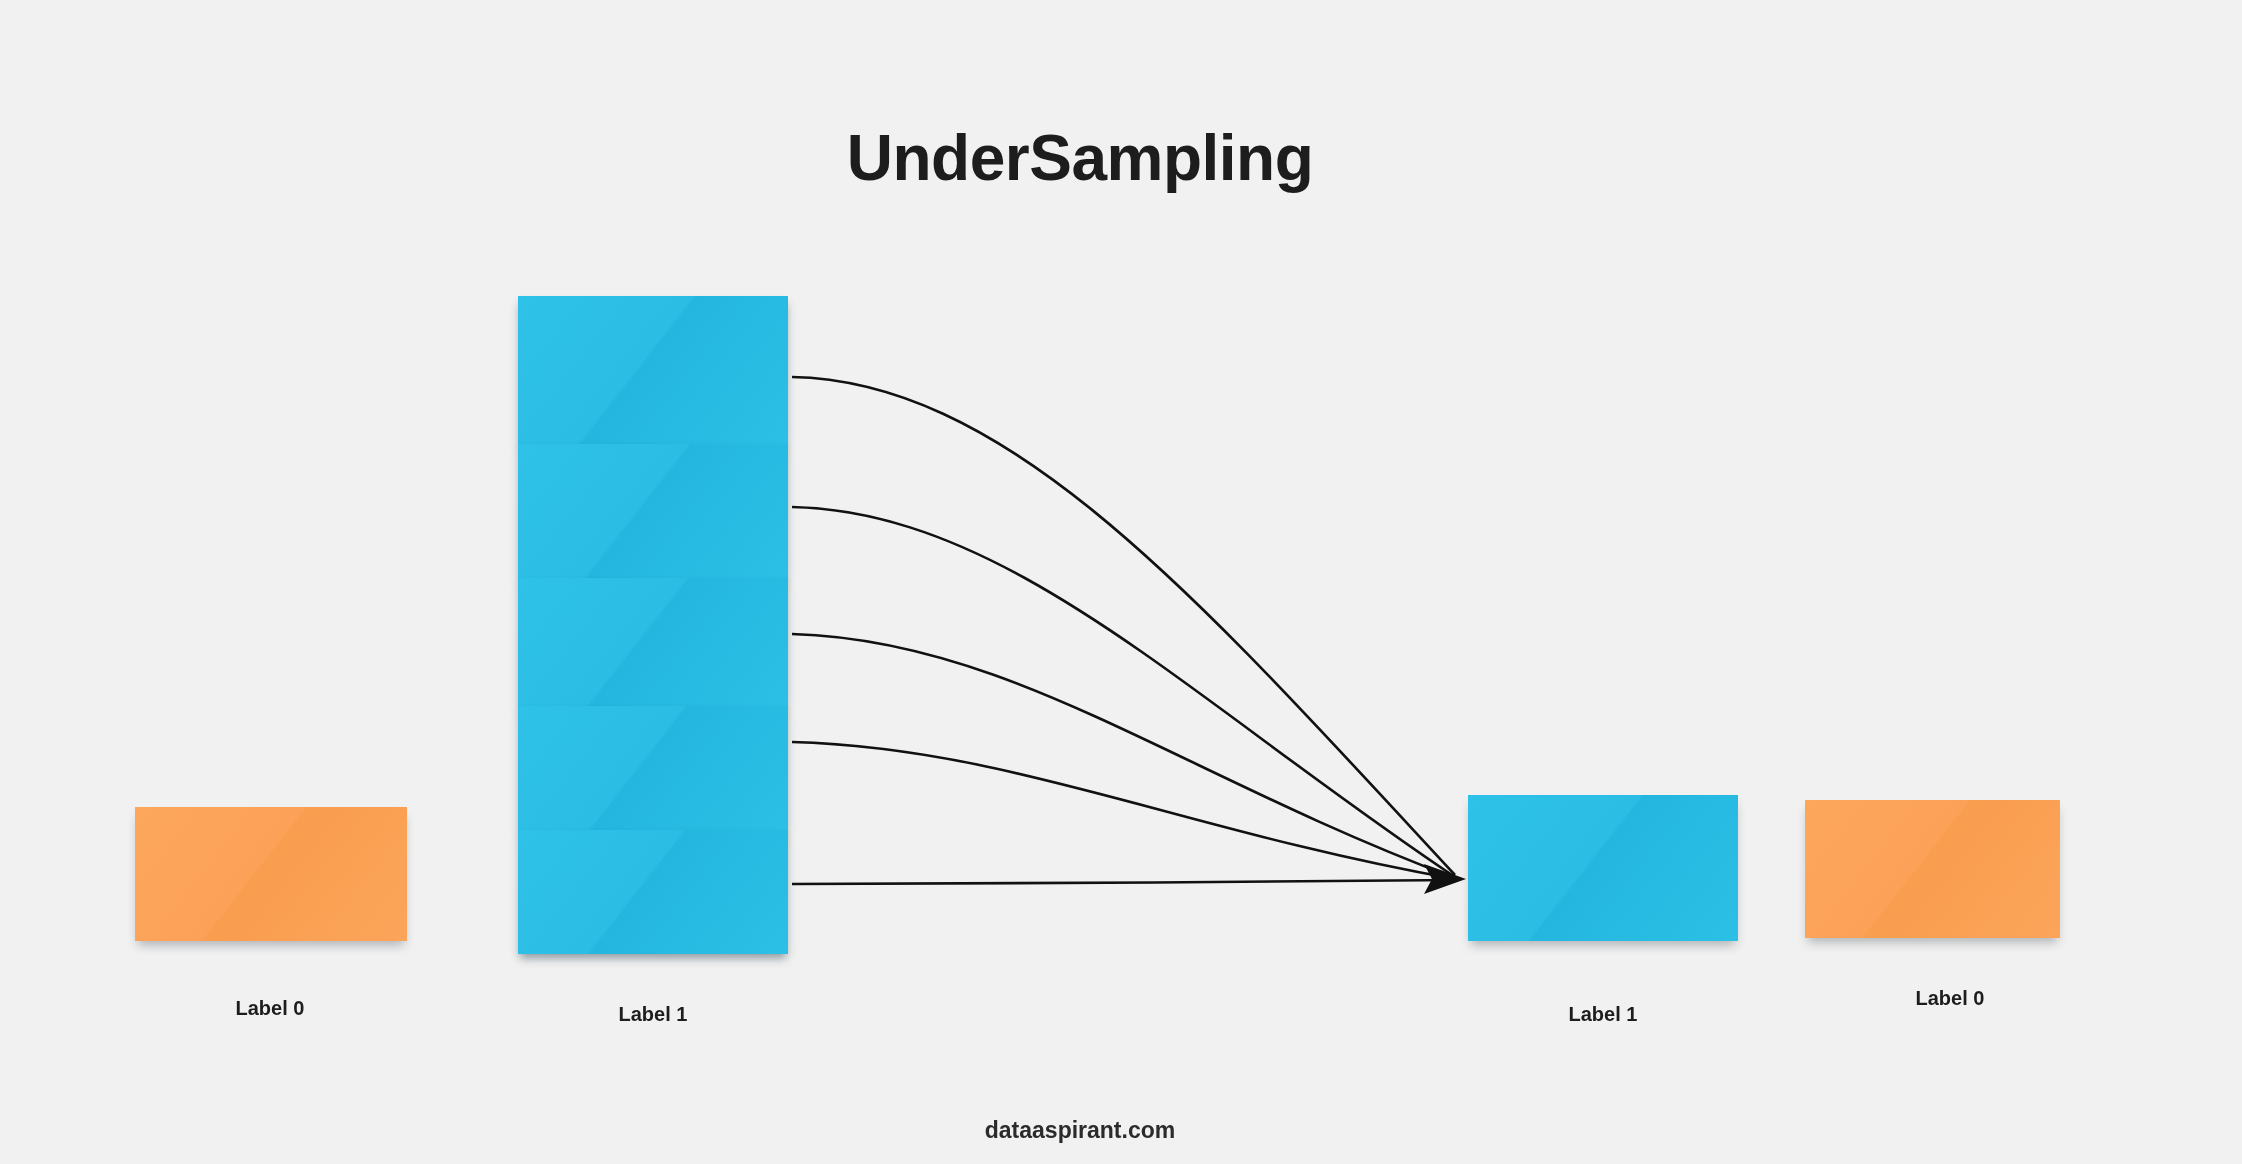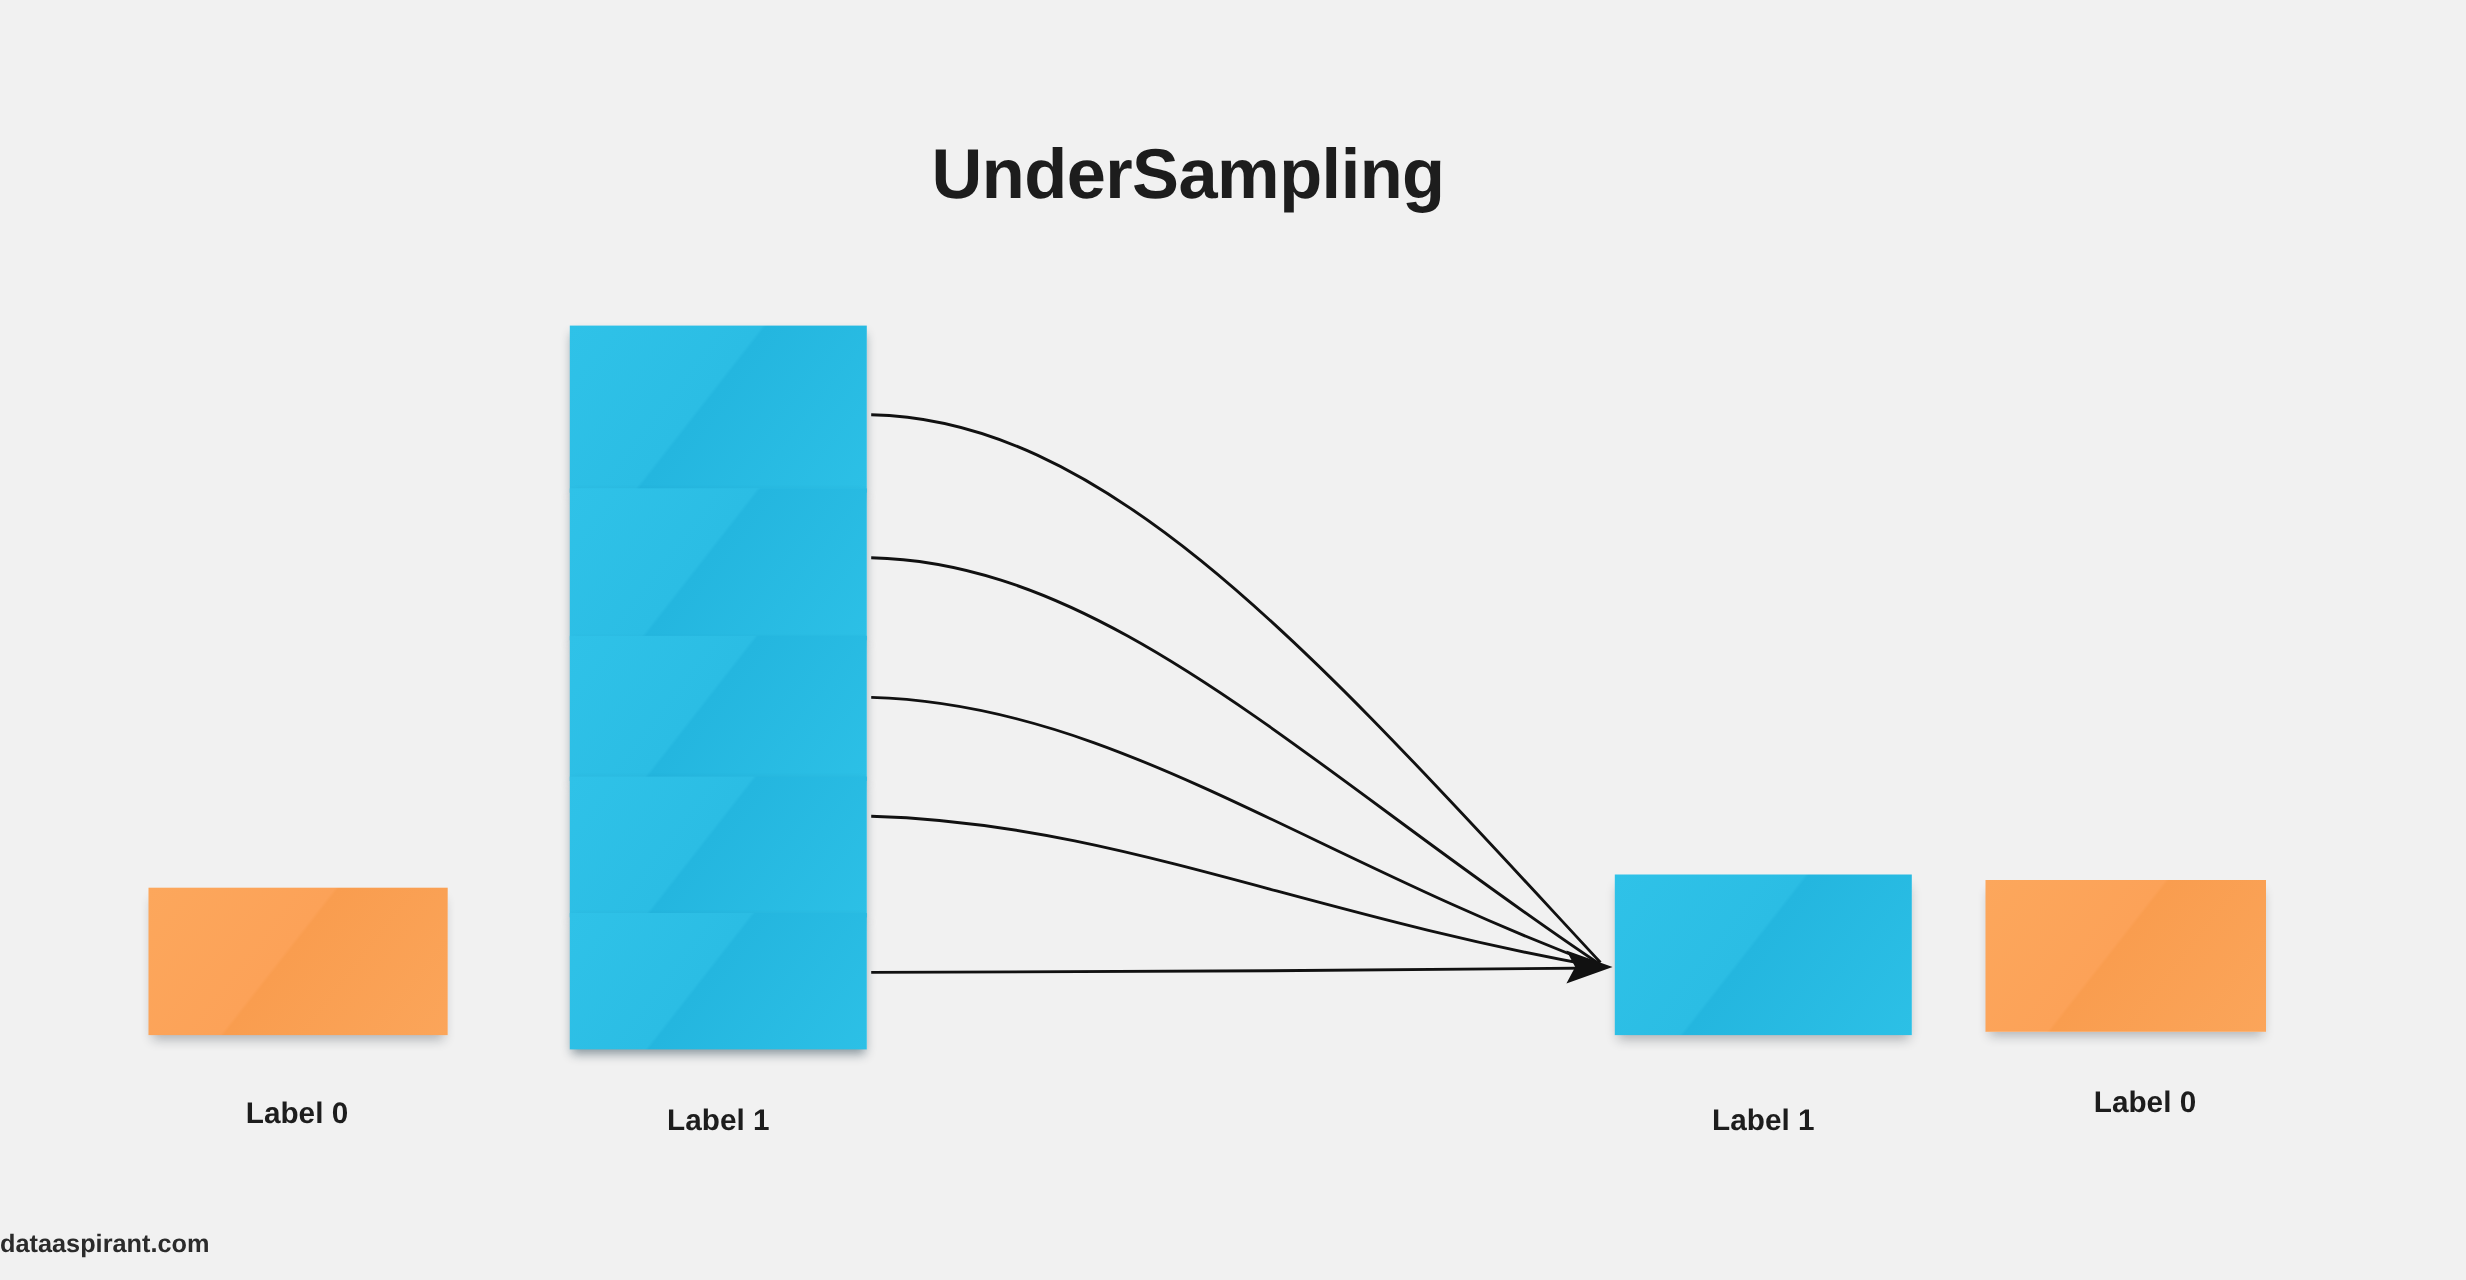--- a/index.html
+++ b/index.html
@@ -60,32 +60,33 @@
   .stack .card {
     left: 0;
     width: 100%;
     box-shadow: 0 6px 9px -2px rgba(10, 40, 55, 0.45);
   }
 
   
   .box-label {
     position: absolute;
     text-align: center;
-    font-size: 27px;
+    font-size: 20px;
     font-weight: bold;
     color: #1d1d1d;
     white-space: nowrap;
   }
 
   
   .footer {
     position: absolute;
     left: 0;
     top: 1117px;
     width: 2160px;
+    text-align: center;
     font-size: 23px;
     font-weight: bold;
     color: #2b2b2b;
   }
 
   
   #arrows {
     position: absolute;
     left: 0;
     top: 0;

